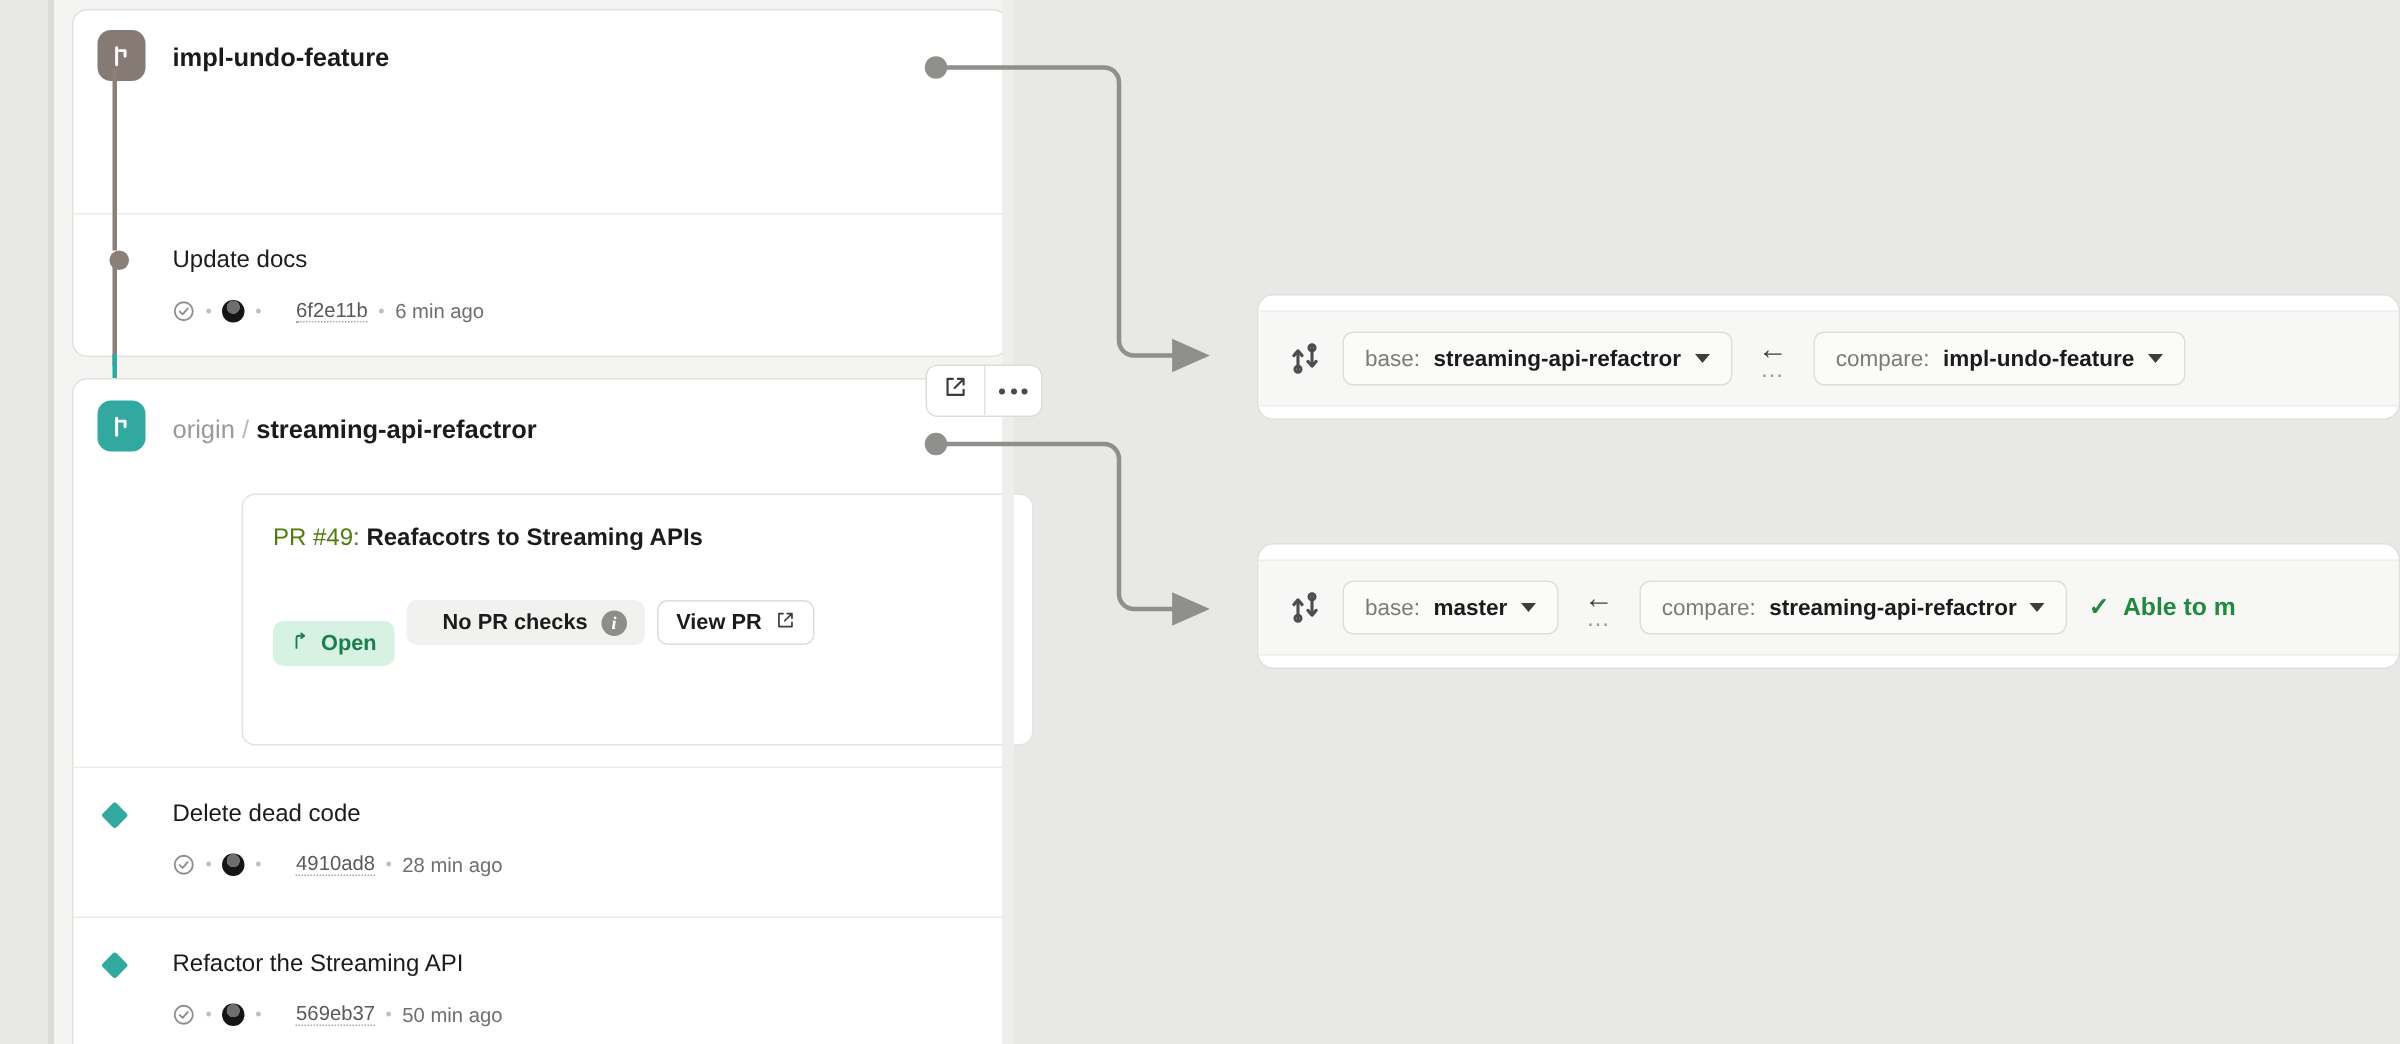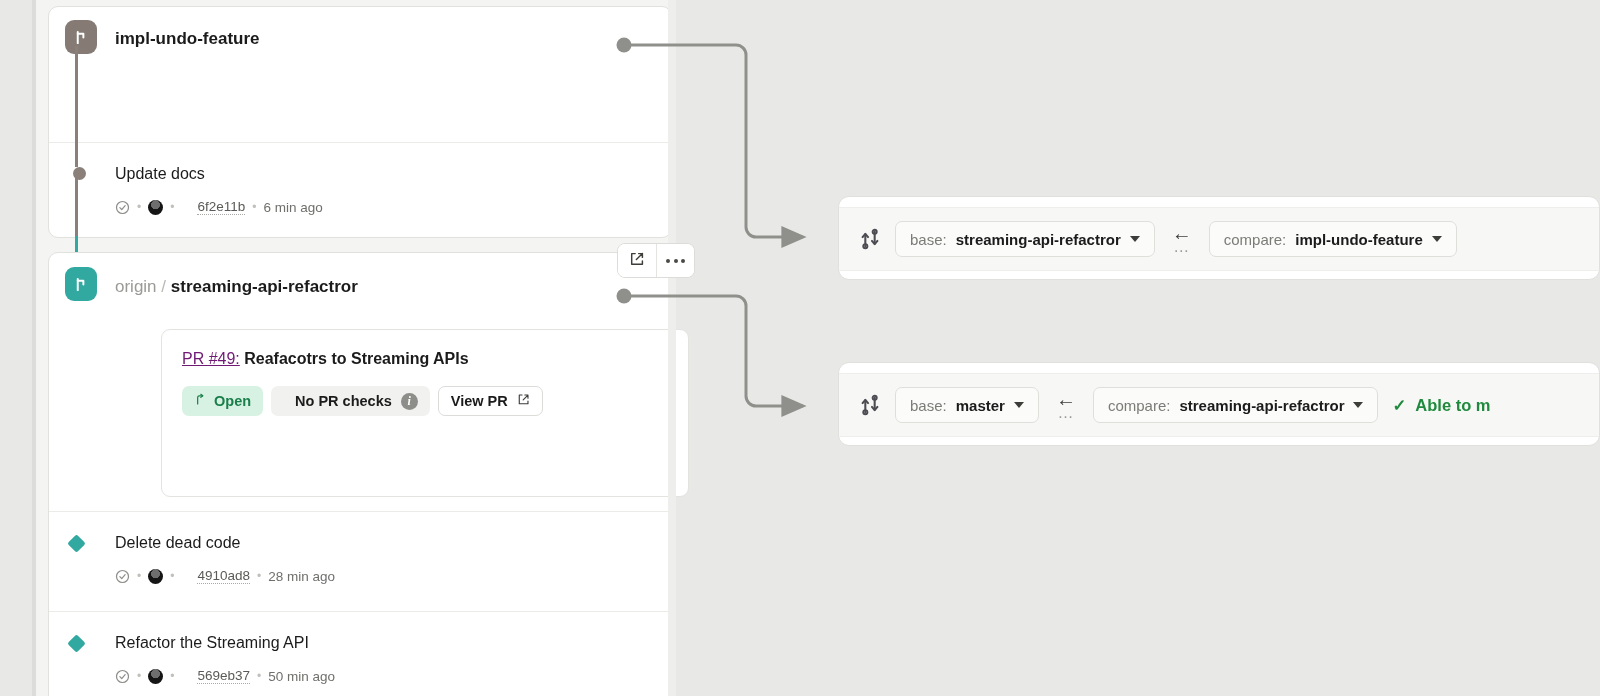--- a/index.html
+++ b/index.html
@@ -101,28 +101,28 @@
 
   
   .pr-card {
     position: absolute; left: 112px; top: 76px; width: 528px; height: 168px;
     background: #ffffff; border: 1px solid #e3e3e0; border-radius: 9px;
   }
   .pr-heading {
     position: absolute; left: 20px; top: 20px; font-size: 16px;
     font-weight: bold; color: #1b1b1b; white-space: nowrap;
   }
-  .pr-num { color: #701a75; font-weight: normal; text-decoration: underline; }
+  .pr-num { color: #4d7c0f; font-weight: normal; }
 
   .chip-row { position: absolute; left: 20px; top: 56px; display: flex; align-items: center; gap: 8px; }
   .chip {
     display: flex; align-items: center; gap: 7px; height: 30px; padding: 0 12px;
     border-radius: 7px; font-size: 14.5px; white-space: nowrap;
   }
-  .chip-open { background: #d7f2e3; color: #1a7f4b; font-weight: bold; }
+  .chip-open { background: #d7f2e3; color: #1a7f4b; font-weight: bold; margin-top: 28px; }
   .chip-checks { background: #f1f1ef; color: #1b1b1b; font-weight: bold; gap: 9px; padding-left: 24px; }
   .chip-view { background: #ffffff; border: 1px solid #dcdcd8; color: #1b1b1b; font-weight: bold; gap: 9px; cursor: pointer; }
   .info-badge {
     width: 17px; height: 17px; border-radius: 50%; background: #8d8d89;
     color: #fff; font-size: 12px; font-weight: bold; font-style: italic;
     display: flex; align-items: center; justify-content: center;
     font-family: "Liberation Serif", serif;
   }
 
   .merge-wrap {

